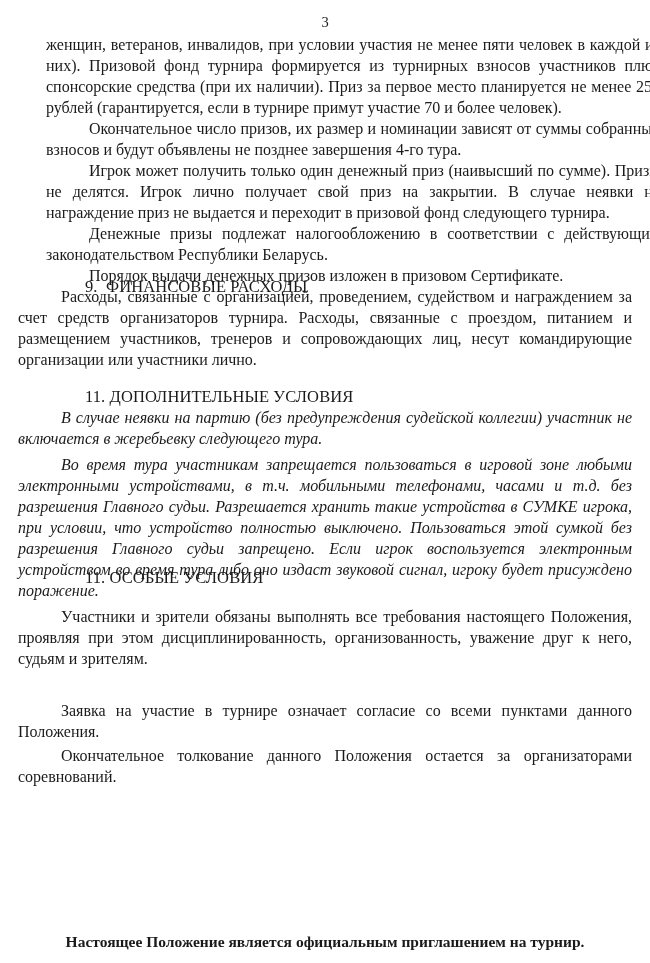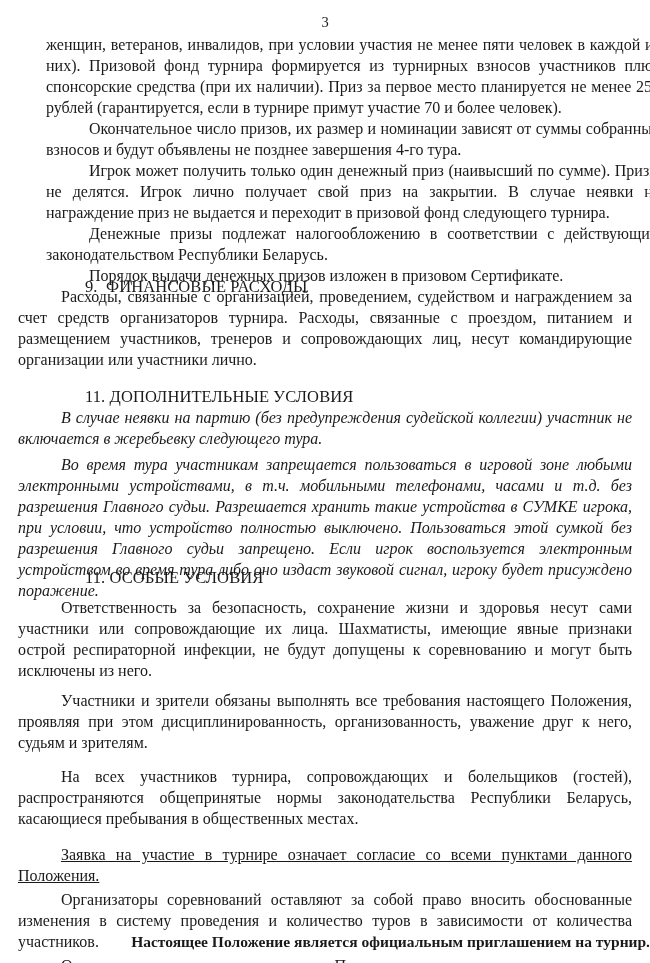--- a/index.html
+++ b/index.html
@@ -4,21 +4,21 @@
 <style>
   html, body { margin: 0; padding: 0; background: #ffffff; }
   body { width: 650px; height: 963px; overflow: hidden; position: relative;
          font-family: "Liberation Serif", "DejaVu Serif", serif; color: #1a1a1a; }
   .page-num { position: absolute; left: 0; width: 650px; top: 14px; text-align: center;
               font-size: 14.5px; }
   .block { position: absolute; left: 18px; width: 614px; font-size: 16px; line-height: 21px;
            text-align: justify; }
   .p { margin: 0; text-indent: 43px; text-align: justify; }
   .heading { position: absolute; font-size: 16.5px; line-height: 21px; letter-spacing: 0.1px; }
-  .final { position: absolute; left: 0; width: 650px; top: 933px; text-align: right;
+  .final { position: absolute; left: 0; width: 650px; top: 933px; text-align: center;
            font-weight: bold; font-size: 15.5px; }
 </style>
 </head>
 <body>
 
 <div class="page-num">3</div>
 
 <div class="block" style="top:34px;margin-left:28px;">
   <p class="p" style="text-indent:0;">женщин, ветеранов, инвалидов,  при условии участия не менее пяти человек в каждой из них). Призовой фонд турнира формируется из турнирных взносов участников плюс спонсорские средства (при их наличии). Приз за первое место планируется не менее 250 рублей (гарантируется, если в турнире примут участие 70 и более человек).</p>
   <p class="p">Окончательное число призов, их размер и номинации зависят от суммы собранных взносов и будут объявлены не позднее завершения 4-го тура.</p>
@@ -33,21 +33,18 @@
 </div>
 
 <div class="heading" style="left:85px; top:386px;">11. ДОПОЛНИТЕЛЬНЫЕ УСЛОВИЯ</div>
 <div class="block" style="top:407px;font-style:italic;">
   <p class="p">В случае неявки на партию (без предупреждения судейской коллегии) участник не включается в жеребьевку следующего тура.</p>
   <p class="p" style="margin-top:5px;">Во время тура участникам запрещается пользоваться в игровой зоне любыми электронными устройствами, в т.ч. мобильными телефонами, часами и т.д. без разрешения Главного судьи. Разрешается хранить такие устройства в СУМКЕ игрока, при условии, что устройство полностью выключено. Пользоваться этой сумкой без разрешения Главного судьи запрещено. Если игрок воспользуется электронным устройством во время тура либо оно издаст звуковой сигнал, игроку будет присуждено поражение.</p>
 </div>
 
 <div class="heading" style="left:85px; top:567px;">11. ОСОБЫЕ УСЛОВИЯ</div>
 <div class="block" style="top:597px;">
-  <p class="p">Ответственность за безопасность, сохранение жизни и здоровья несут сами участники или сопровождающие их лица. Шахматисты, имеющие явные признаки острой респираторной инфекции, не будут допущены к соревнованию и могут быть исключены из него.</p>
   <p class="p" style="margin-top:9px;">Участники и зрители обязаны выполнять все требования настоящего Положения, проявляя при этом дисциплинированность, организованность, уважение друг к него, судьям и зрителям.</p>
-  <p class="p" style="margin-top:13px;">На всех участников турнира, сопровождающих и болельщиков (гостей), распространяются общепринятые нормы законодательства Республики Беларусь, касающиеся пребывания в общественных местах.</p>
-  <p class="p" style="margin-top:15px;text-decoration:underline;">Заявка на участие в турнире означает согласие со всеми пунктами данного Положения.</p>
-  <p class="p" style="margin-top:3px;">Организаторы соревнований оставляют за собой право вносить обоснованные изменения в систему проведения и количество туров в зависимости от количества участников.</p>
+  <p class="p" style="margin-top:31px;">Заявка на участие в турнире означает согласие со всеми пунктами данного Положения.</p>
   <p class="p" style="margin-top:3px;">Окончательное толкование данного Положения остается за организаторами соревнований.</p>
 </div>
 
 <div class="final">Настоящее Положение является официальным приглашением на турнир.</div>
 
 </body></html>

